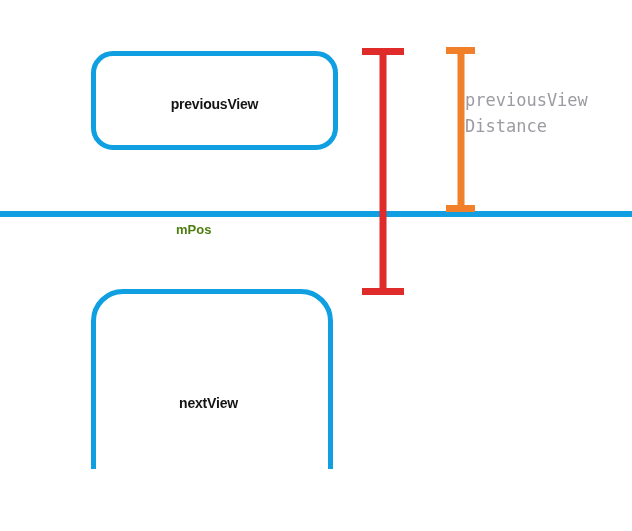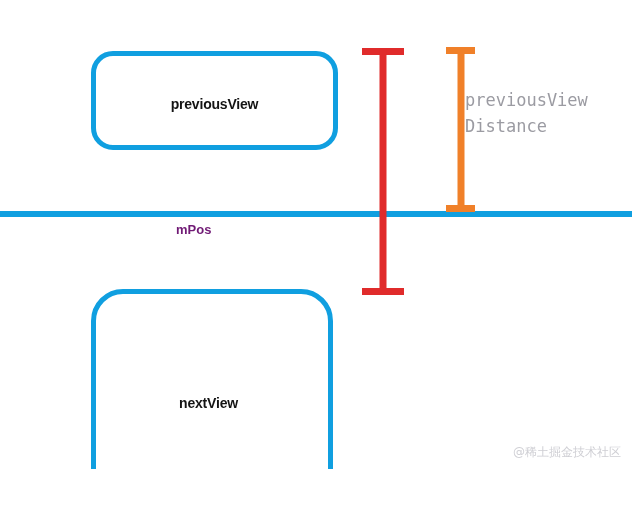--- a/index.html
+++ b/index.html
@@ -67,21 +67,21 @@
     height: 6px;
     background: #109FE0;
   }
   #mpos-label {
     position: absolute;
     left: 176px;
     top: 222px;
     font-family: "Liberation Sans", sans-serif;
     font-weight: bold;
     font-size: 13px;
-    color: #701a75;
+    color: #4d7c0f;
     letter-spacing: 0px;
   }
 
   
   .measure {
     position: absolute;
   }
   .measure .stem {
     position: absolute;
     left: 50%;
@@ -176,15 +176,14 @@
   <div class="measure" id="previous-view-distance-measure">
     <div class="cap cap-top"></div>
     <div class="stem"></div>
     <div class="cap cap-bottom"></div>
   </div>
 
   <div id="previous-view-distance-label">previousView
 Distance</div>
 
 
-  <div id="watermark">@稀土掘金技术社区</div>
 
 </div>
 
 </body></html>

